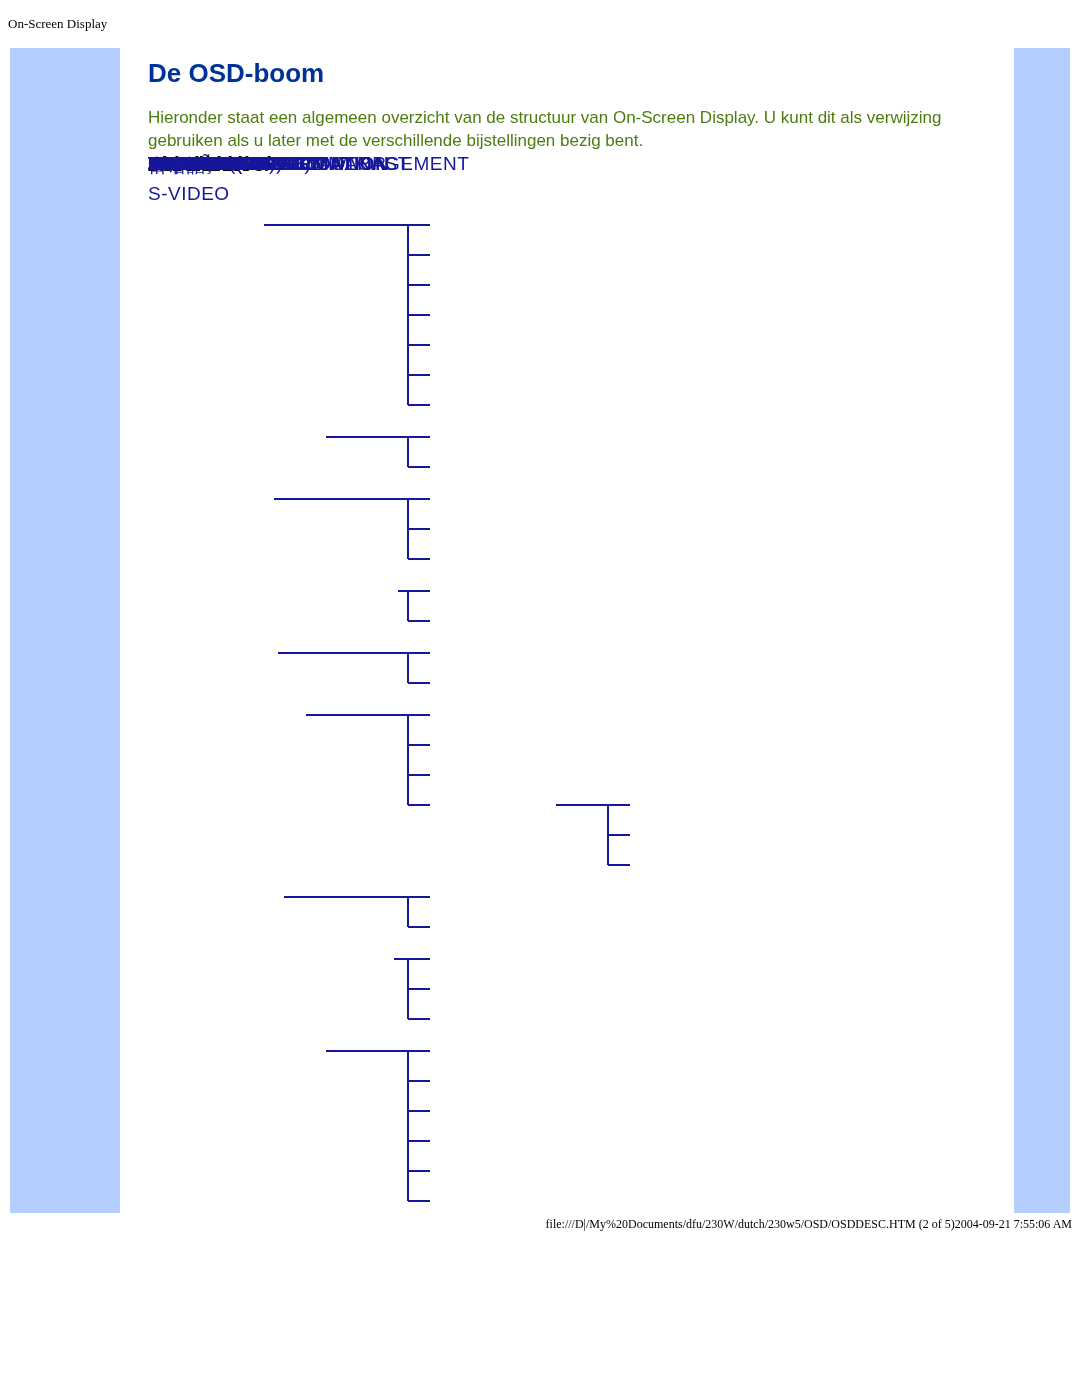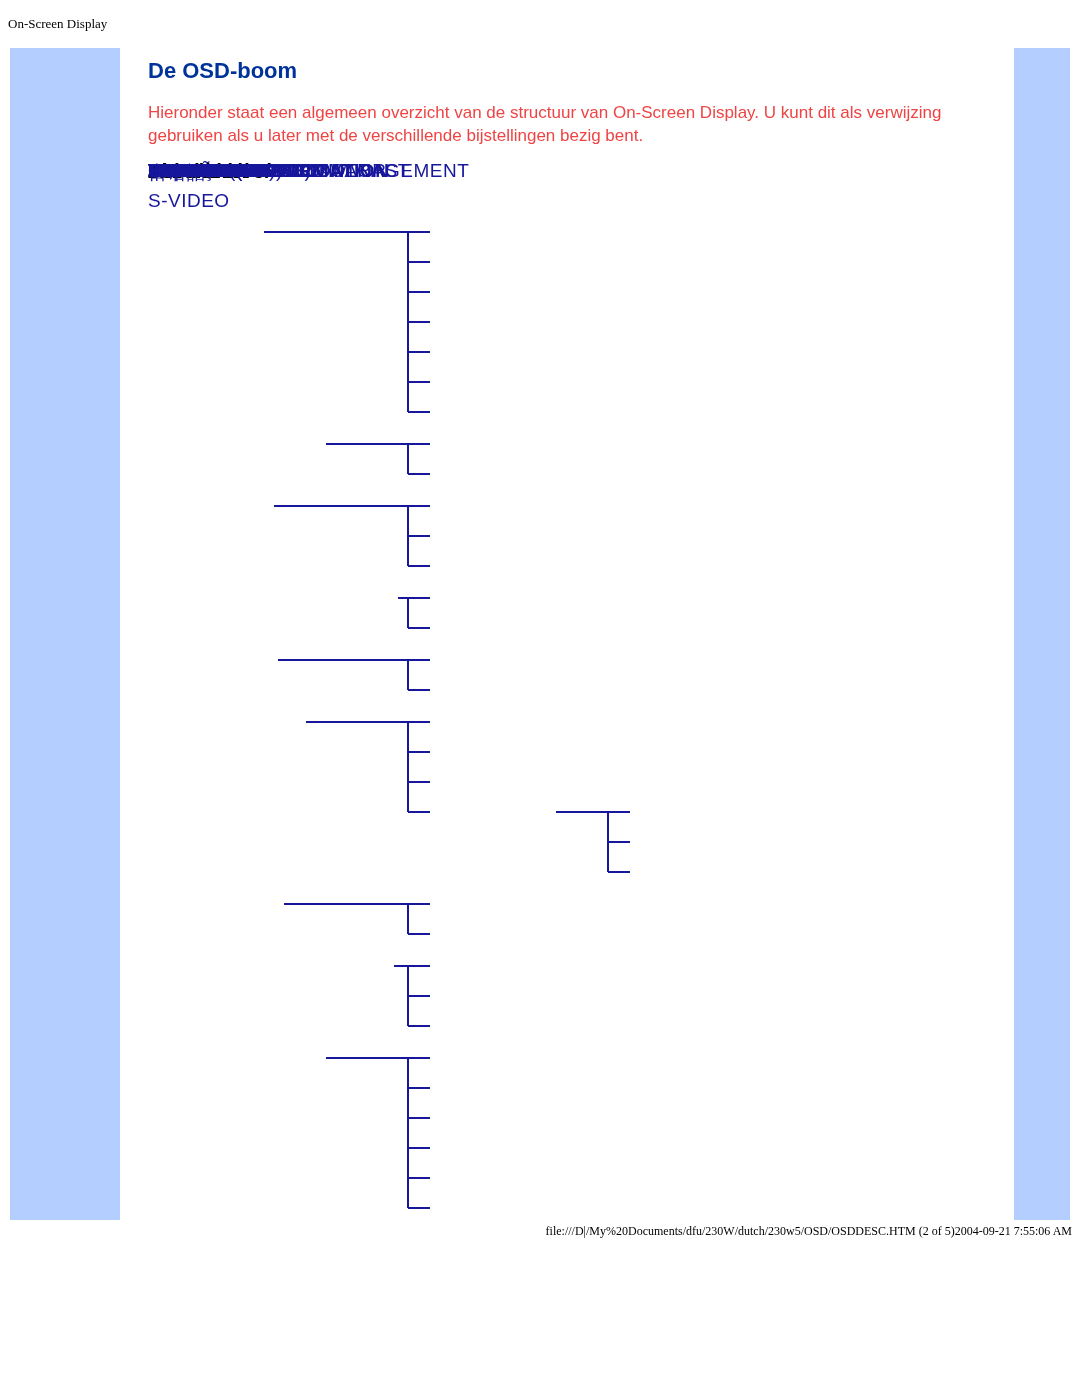--- a/index.html
+++ b/index.html
@@ -34,29 +34,28 @@
   }
   .rightcol {
     width: 56px;
     min-width: 56px;
     background: #b4ceff;
   }
   .section-hdr {
     font-family: Arial, sans-serif;
     font-weight: bold;
     color: #003399;
-    font-size: 22px;
+    font-size: 26px;
     margin-bottom: 18px;
   }
   .bodytext {
     font-family: Arial, sans-serif;
     font-size: 17px;
-    color: #ef4444;
+    color: #4d7c0f;
     line-height: 1.35;
-    margin-bottom: 12px;
   }
   .diagram {
     position: relative;
     width: 780px;
     height: 1060px;
   }
   .diagram svg {
     position: absolute;
     left: 0; top: 0;
   }

